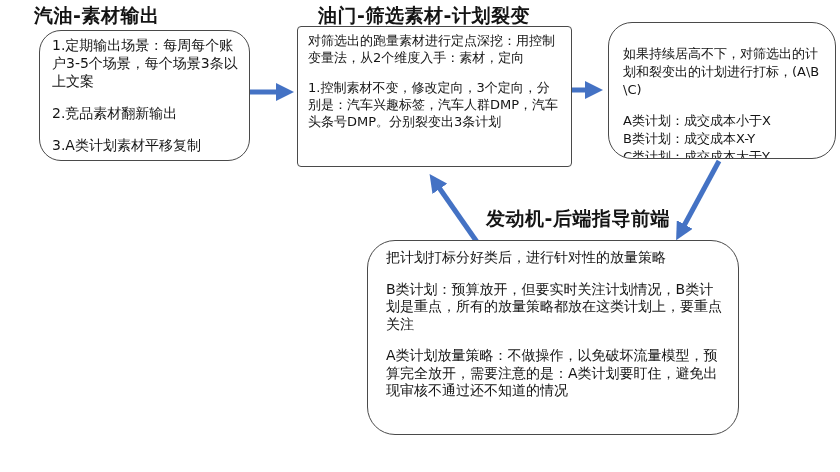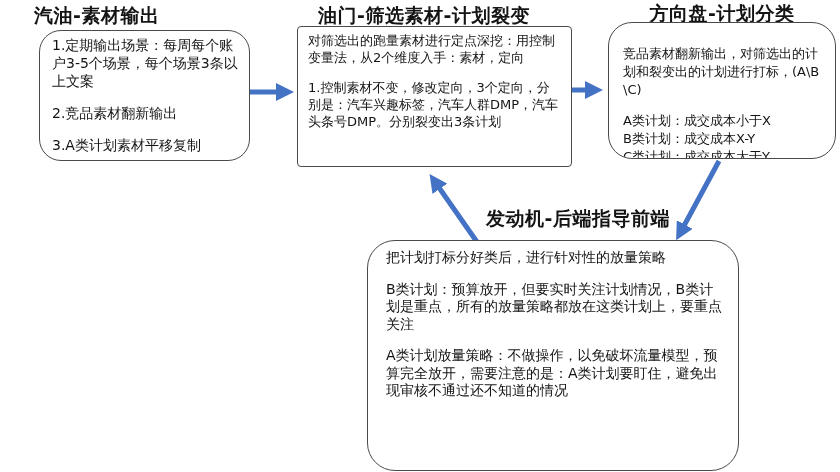--- a/index.html
+++ b/index.html
@@ -60,21 +60,21 @@
   #throttle-body  { left: 297px; top: 26px; width: 275px; height: 141px;
                   border-radius: 4px; padding: 5px 9px 0 10px;
                   font-size: 13px; line-height: 17px; }
   
   #steering-title { left: 608px; top: 1px; width: 228px; }
   #steering-body  { left: 608px; top: 22px; width: 228px; height: 137px;
                   border-radius: 24px; padding: 22px 12px 0 14px;
                   font-size: 13px; line-height: 18px; }
   
   #engine-title { left: 486px; top: 206px; }
-  #engine-body  { left: 367px; top: 240px; width: 372px; height: 231px;
+  #engine-body  { left: 367px; top: 240px; width: 372px; height: 195px;
                   border-radius: 28px; padding: 8px 14px 0 18px;
                   font-size: 14px; line-height: 17.5px; }
 </style>
 </head>
 <body>
 
 <div class="canvas">
 
   <svg class="arrow-layer" width="840" height="472" viewBox="0 0 840 472" xmlns="http://www.w3.org/2000/svg">
     <defs>
@@ -95,23 +95,22 @@
     <p class="para gap-before">3.A类计划素材平移复制</p>
   </div>
 
   <div class="node-title centered" id="throttle-title">油门-筛选素材-计划裂变</div>
   <div class="node-body" id="throttle-body">
     <p class="para">对筛选出的跑量素材进行定点深挖：用控制变量法，从2个维度入手：素材，定向</p>
     <p class="para gap-before">1.控制素材不变，修改定向，3个定向，分别是：汽车兴趣标签，汽车人群DMP，汽车头条号DMP。分别裂变出3条计划</p>
 
   </div>
 
-  <div class="node-title centered" id="steering-title">方向盘-计划分类</div>
   <div class="node-body" id="steering-body">
-    <p class="para">竞品素材翻新输出，对筛选出的计划和裂变出的计划进行打标，(A\B\C)</p>
+    <p class="para">如果持续居高不下，对筛选出的计划和裂变出的计划进行打标，(A\B\C)</p>
     <p class="para gap-before">A类计划：成交成本小于X</p>
     <p class="para">B类计划：成交成本X-Y</p>
     <p class="para">C类计划：成交成本大于Y</p>
   </div>
 
   <div class="node-title" id="engine-title">发动机-后端指导前端</div>
   <div class="node-body" id="engine-body">
     <p class="para">把计划打标分好类后，进行针对性的放量策略</p>
     <p class="para gap-before">B类计划：预算放开，但要实时关注计划情况，B类计划是重点，所有的放量策略都放在这类计划上，要重点关注</p>
     <p class="para gap-before">A类计划放量策略：不做操作，以免破坏流量模型，预算完全放开，需要注意的是：A类计划要盯住，避免出现审核不通过还不知道的情况</p>

